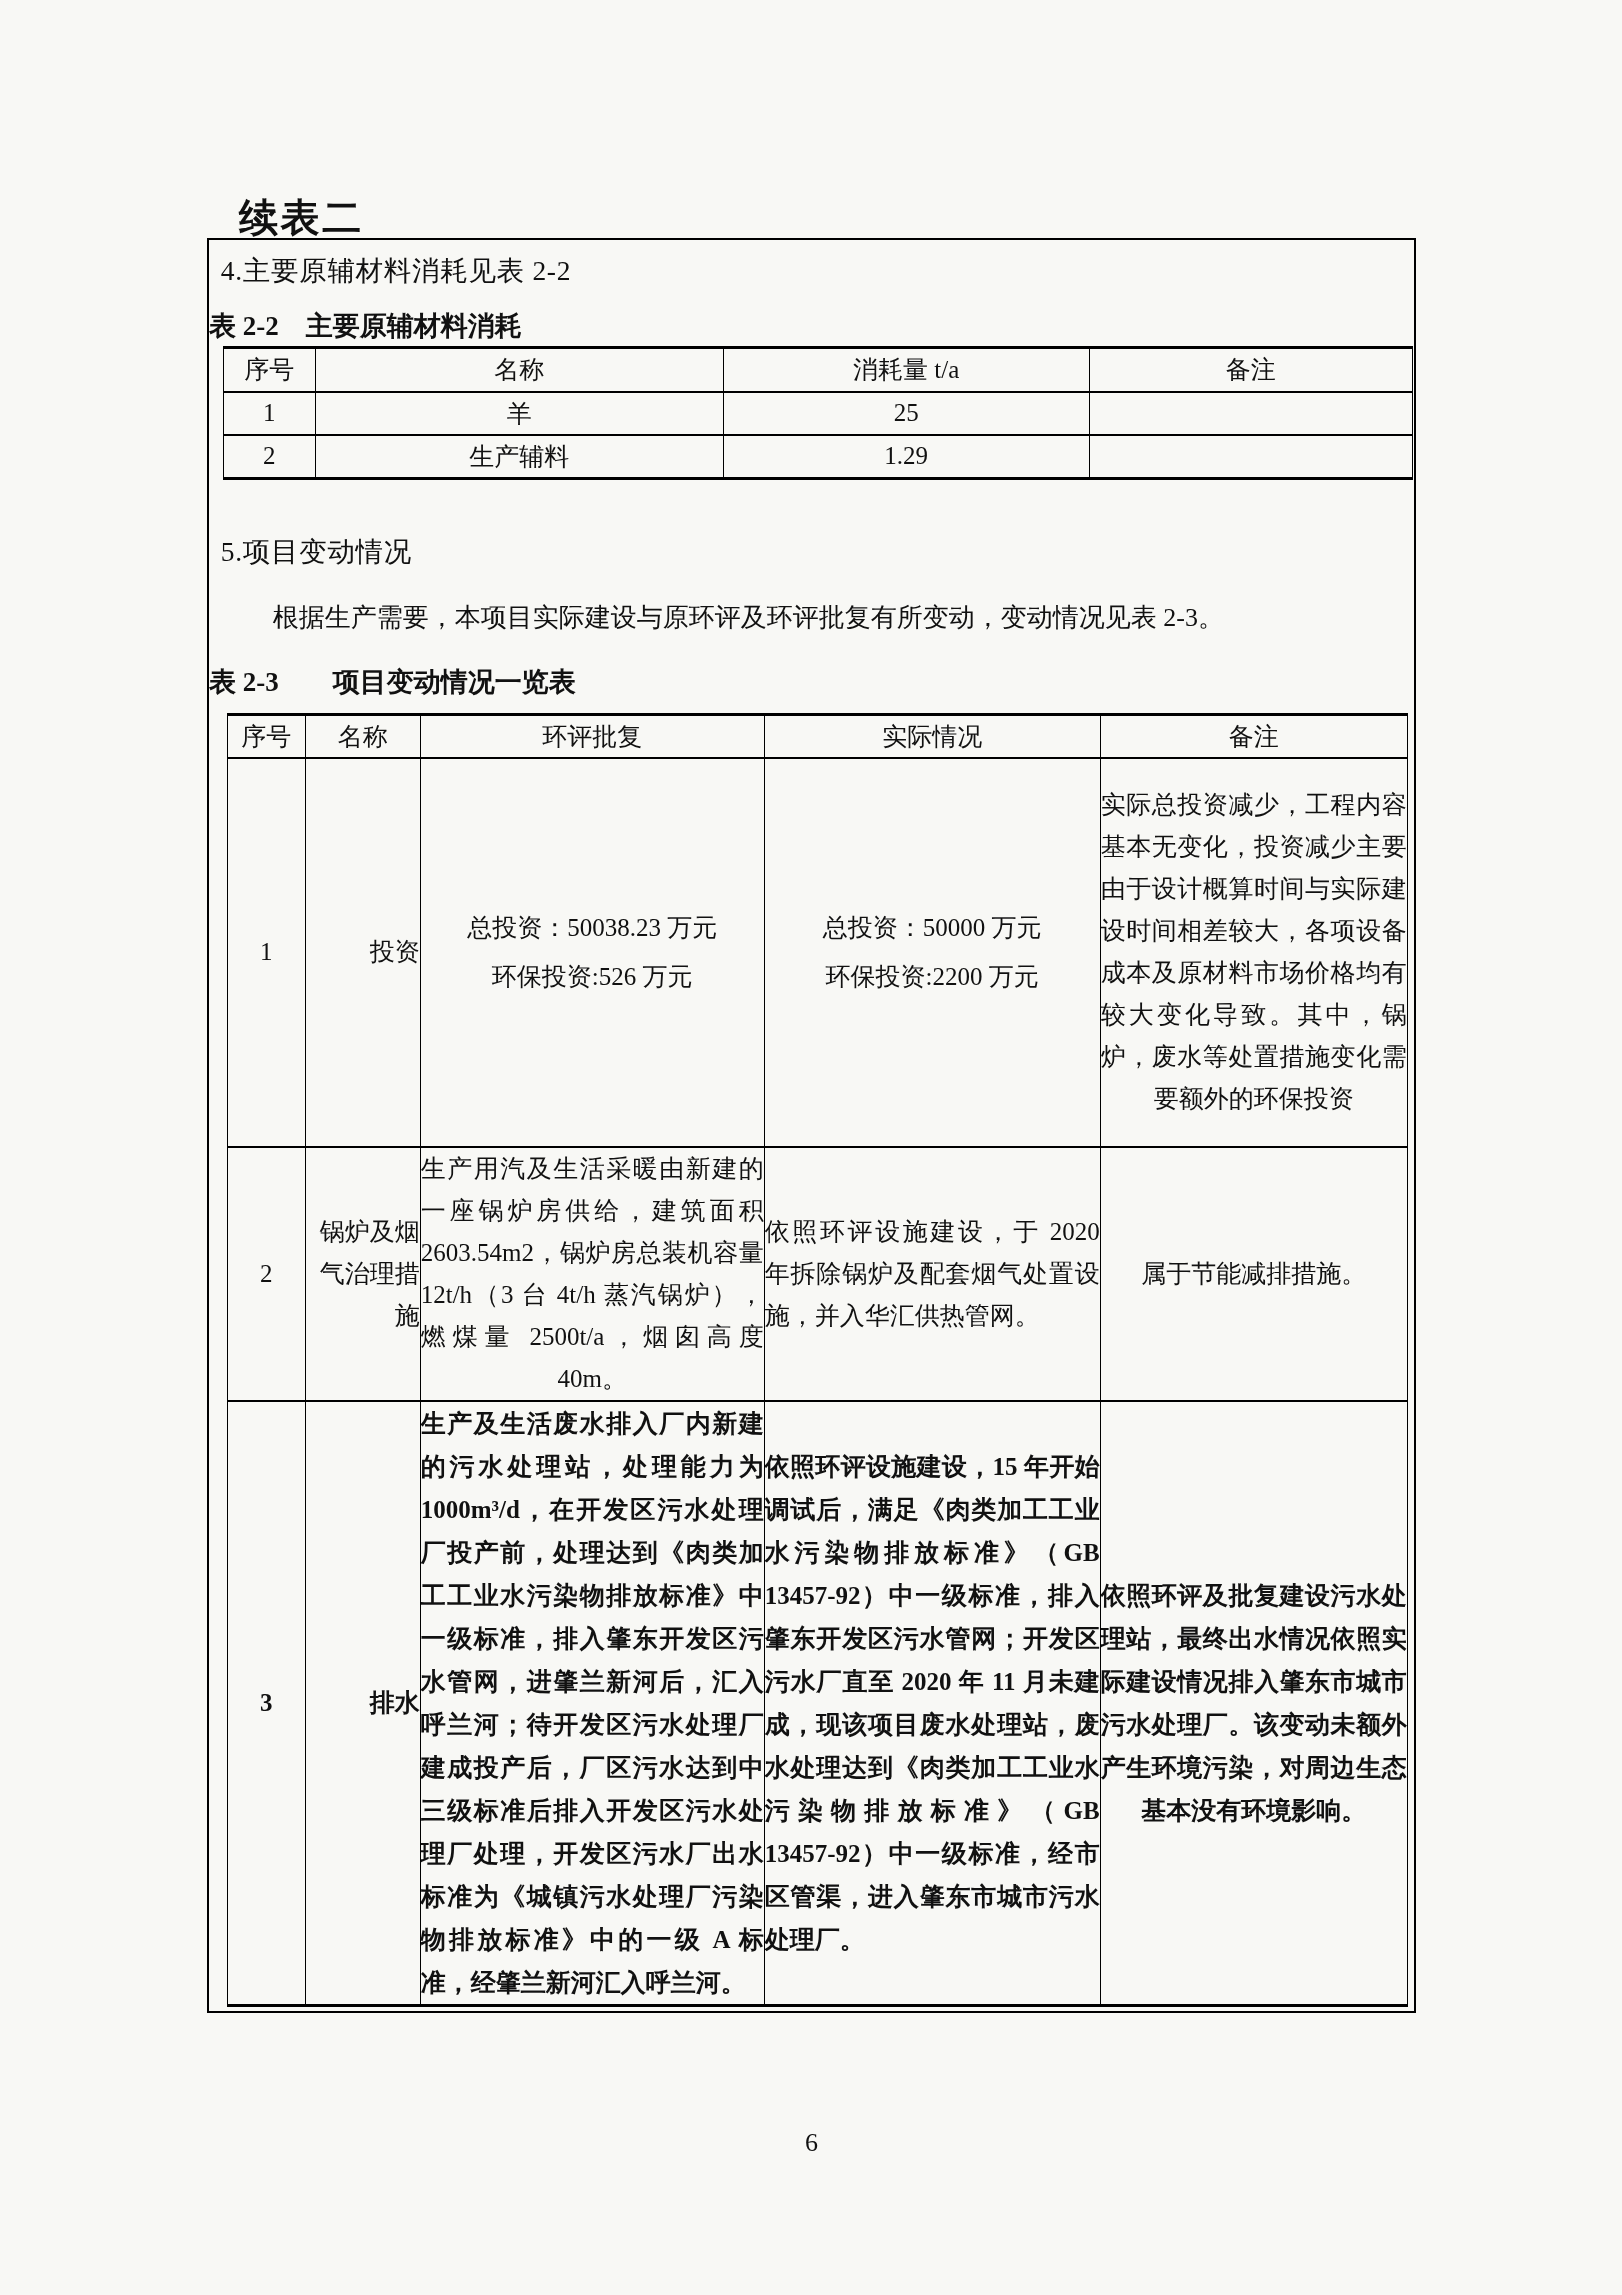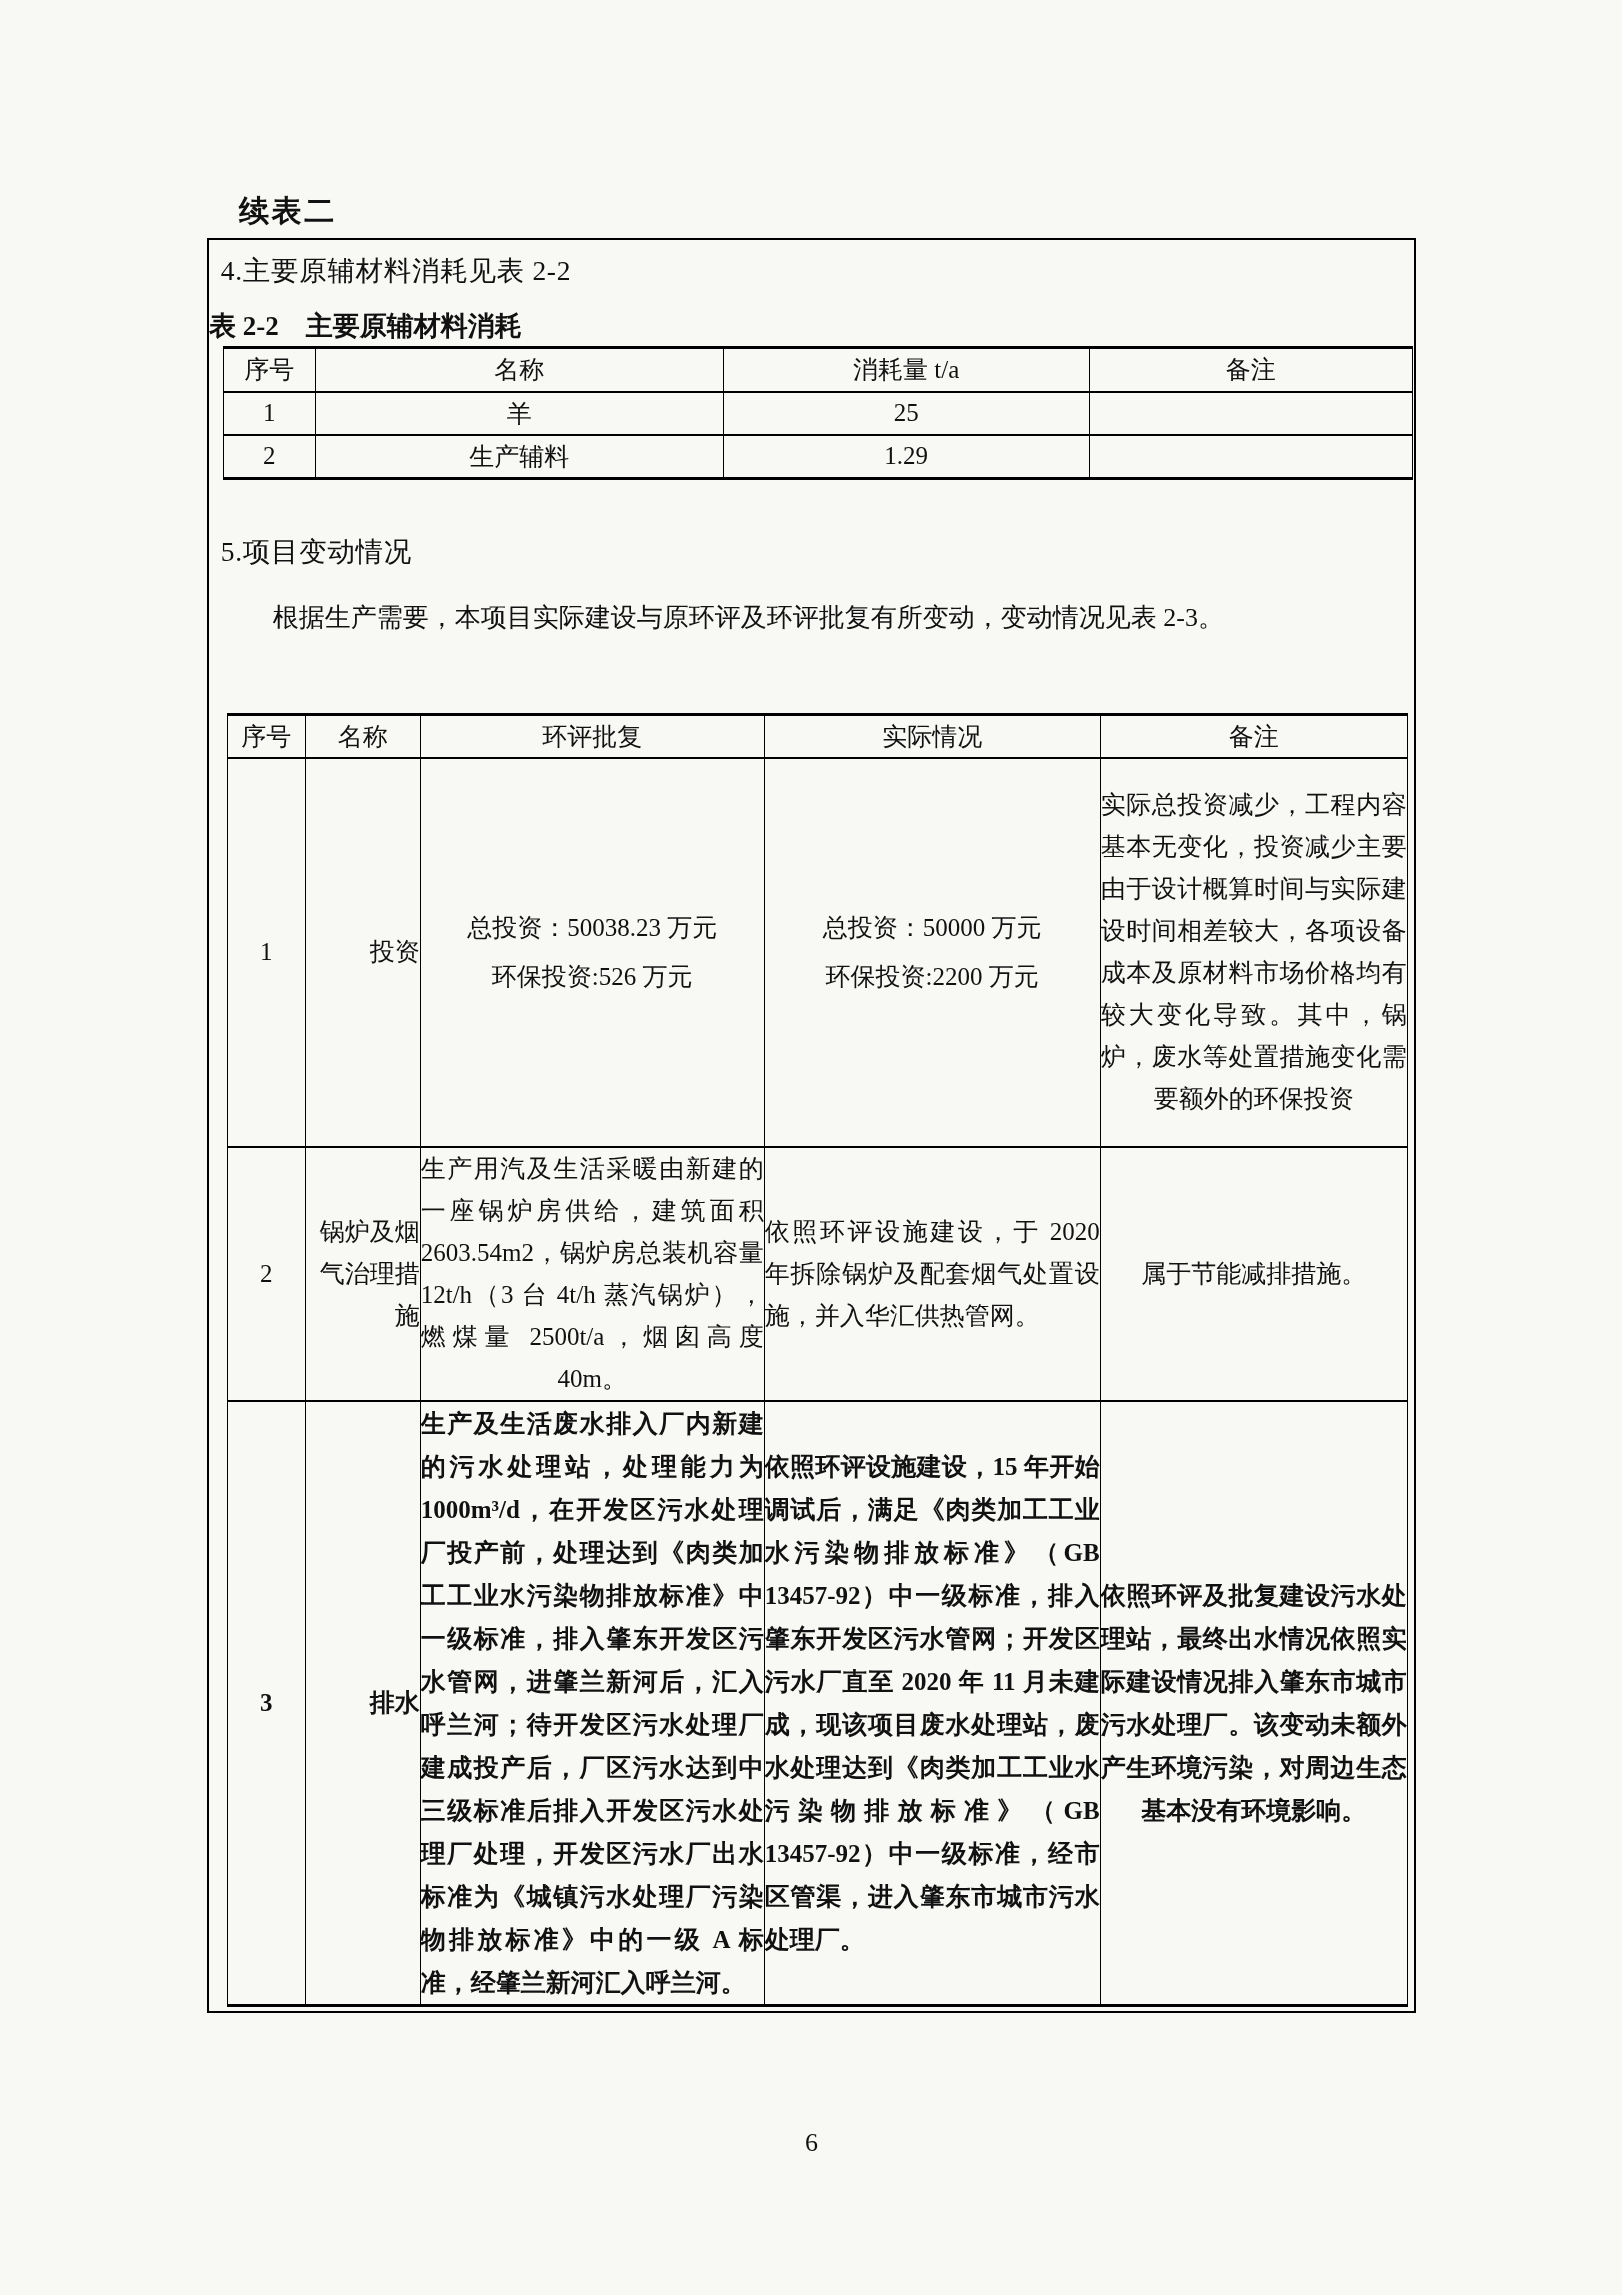--- a/index.html
+++ b/index.html
@@ -6,21 +6,21 @@
   .sheet{
     position:relative;
     width:1623px;height:2295px;
     background:#f8f8f5;
     font-family:"Liberation Serif","DejaVu Serif",serif;
     color:#111;
     overflow:hidden;
   }
   .cont-label{
     position:absolute;left:239px;top:191px;
-    font-size:30px;font-weight:700;letter-spacing:2.6px;
+    font-size:39px;font-weight:700;letter-spacing:2.6px;
   }
   .outer-box{
     position:absolute;left:207px;top:238px;
     width:1209px;height:1775px;
     border:2.6px solid #000;
     box-sizing:border-box;
   }
   .sec-heading{
     position:absolute;left:11.8px;
     font-size:27.5px;font-weight:400;letter-spacing:0.7px;
@@ -116,20 +116,21 @@
           <td>1.29</td>
           <td></td>
         </tr>
       </tbody>
     </table>
 
     <div class="sec-heading h5">5.项目变动情况</div>
 
     <div class="para">根据生产需要，本项目实际建设与原环评及环评批复有所变动，变动情况见表 2-3。</div>
 
+    <div class="tbl-title t23-title">表 2-3　　项目变动情况一览表</div>
 
     <table class="t t23">
       <colgroup>
         <col style="width:78px">
           <col style="width:115px">
           <col style="width:344px">
           <col style="width:336px">
           <col style="width:307px">
       </colgroup>
       <tbody>

